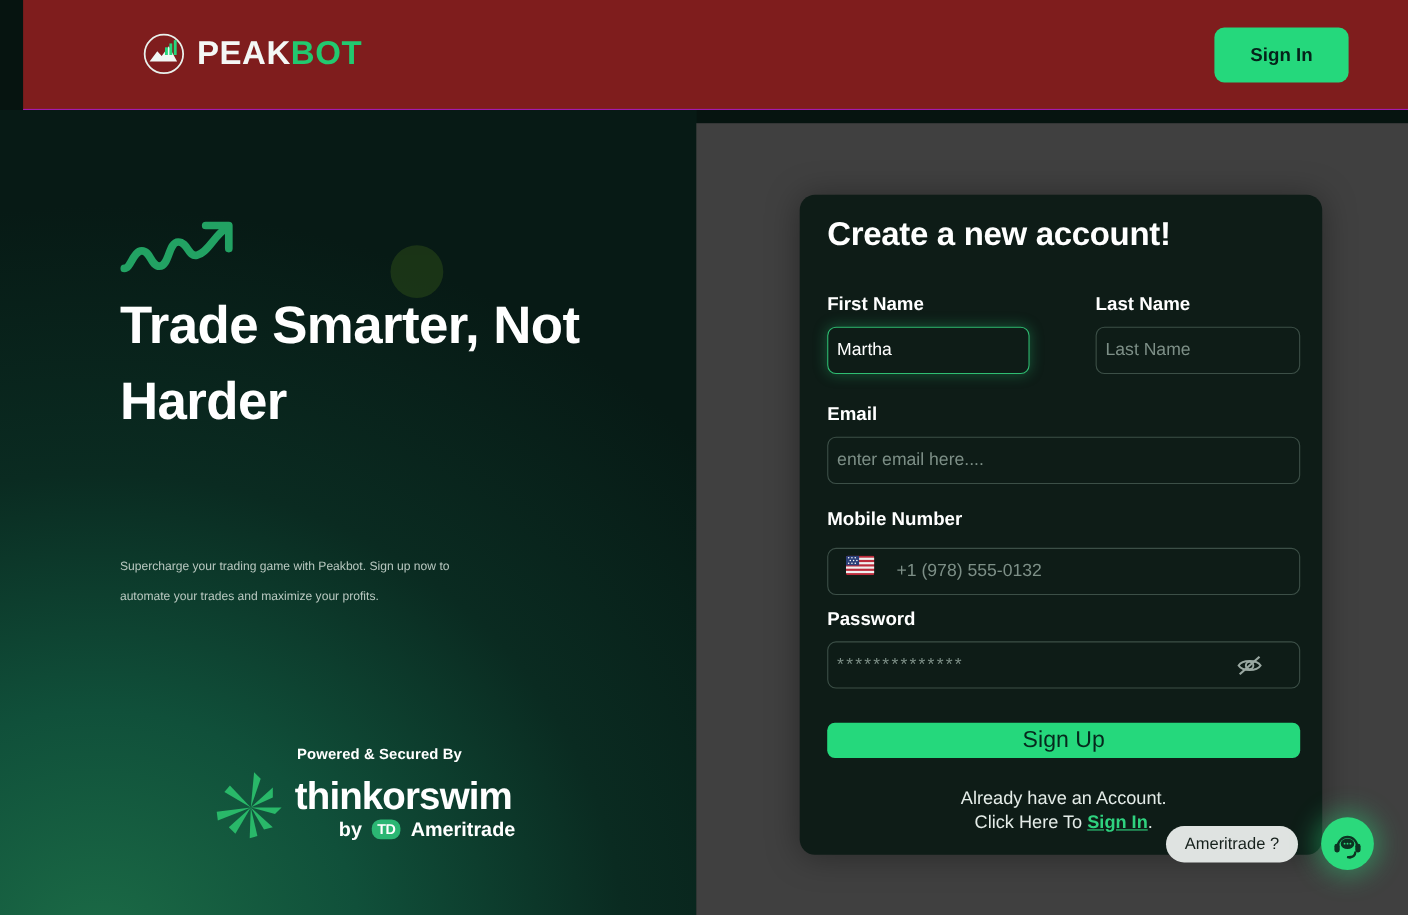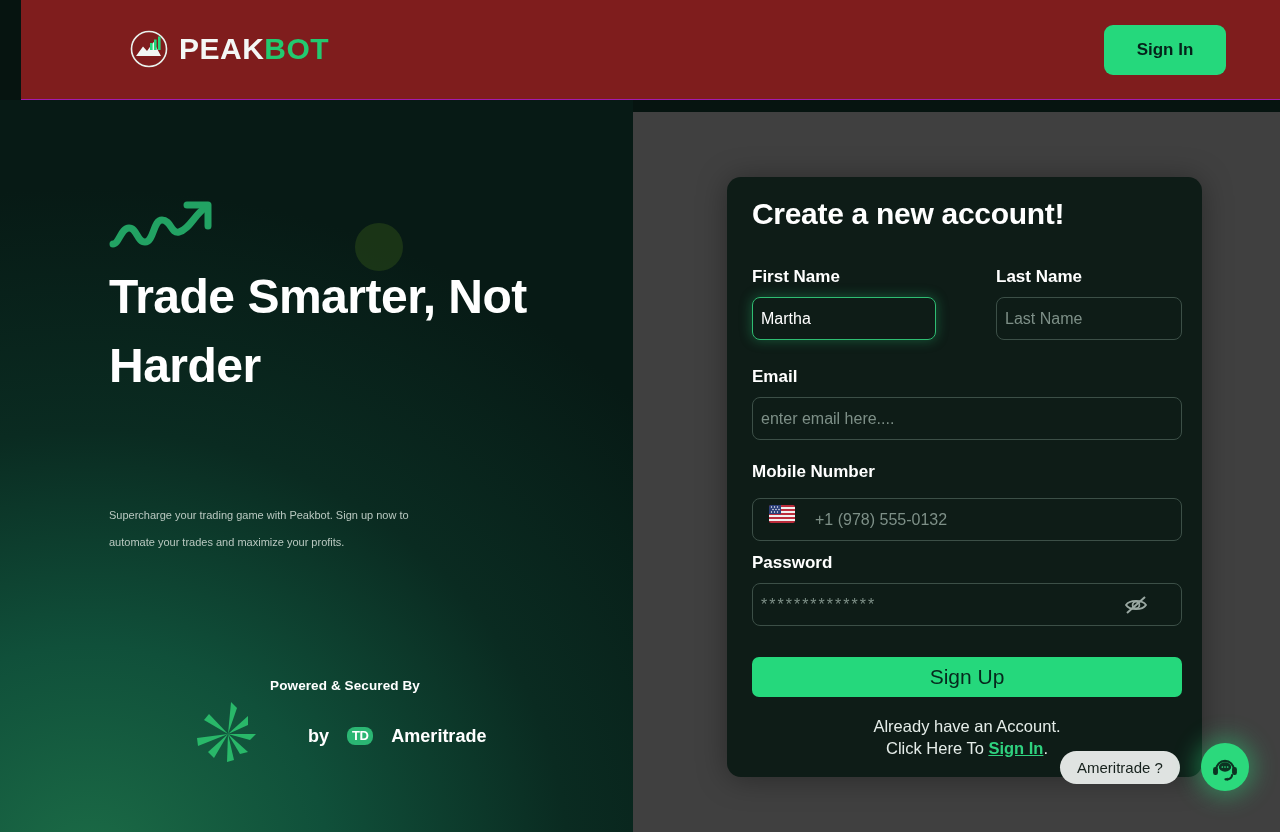--- a/index.html
+++ b/index.html
@@ -158,21 +158,21 @@
     color: #ffffff;
     font-size: 35px;
     font-weight: bold;
     line-height: 36px;
     letter-spacing: -0.8px;
   }
 
   .tos-by-row {
     display: flex;
     align-items: center;
-    gap: 18px;
+    gap: 9px;
     margin-top: 2px;
     margin-left: 40px;
   }
   .tos-by { color: #ffffff; font-size: 18px; font-weight: bold; }
   .td-badge {
     background: #2bb673;
     color: #ffffff;
     font-size: 13px;
     font-weight: bold;
     padding: 2px 5px 3px 5px;
@@ -278,21 +278,21 @@
     padding: 0;
     cursor: pointer;
     line-height: 0;
   }
 
   .signup-btn {
     position: absolute;
     left: 25px;
     top: 480px;
     width: 430px;
-    height: 40px;
+    height: 32px;
     border: none;
     border-radius: 7px;
     background: #25d87c;
     color: #06281d;
     font-family: "Liberation Sans", sans-serif;
     font-size: 21px;
     font-weight: normal;
     cursor: pointer;
   }
 
@@ -394,20 +394,21 @@
             <path d="M38 36 L58 18 L58 27 Z"></path>
             <path d="M38 36 L66 36 L60 42 Z"></path>
             <path d="M38 36 L58 54 L50 56 Z"></path>
             <path d="M38 36 L44 62 L37 64 Z"></path>
             <path d="M38 36 L24 60 L18 54 Z"></path>
             <path d="M38 36 L8 48 L7 40 Z"></path>
             <path d="M38 36 L14 22 L19 16 Z"></path>
           </g>
         </svg>
         <div class="partner-words">
+          <div class="tos-name">thinkorswim</div>
           <div class="tos-by-row">
             <span class="tos-by">by</span>
             <span class="td-badge">TD</span>
             <span class="td-name">Ameritrade</span>
           </div>
         </div>
       </div>
     </div>
   </div>
 

